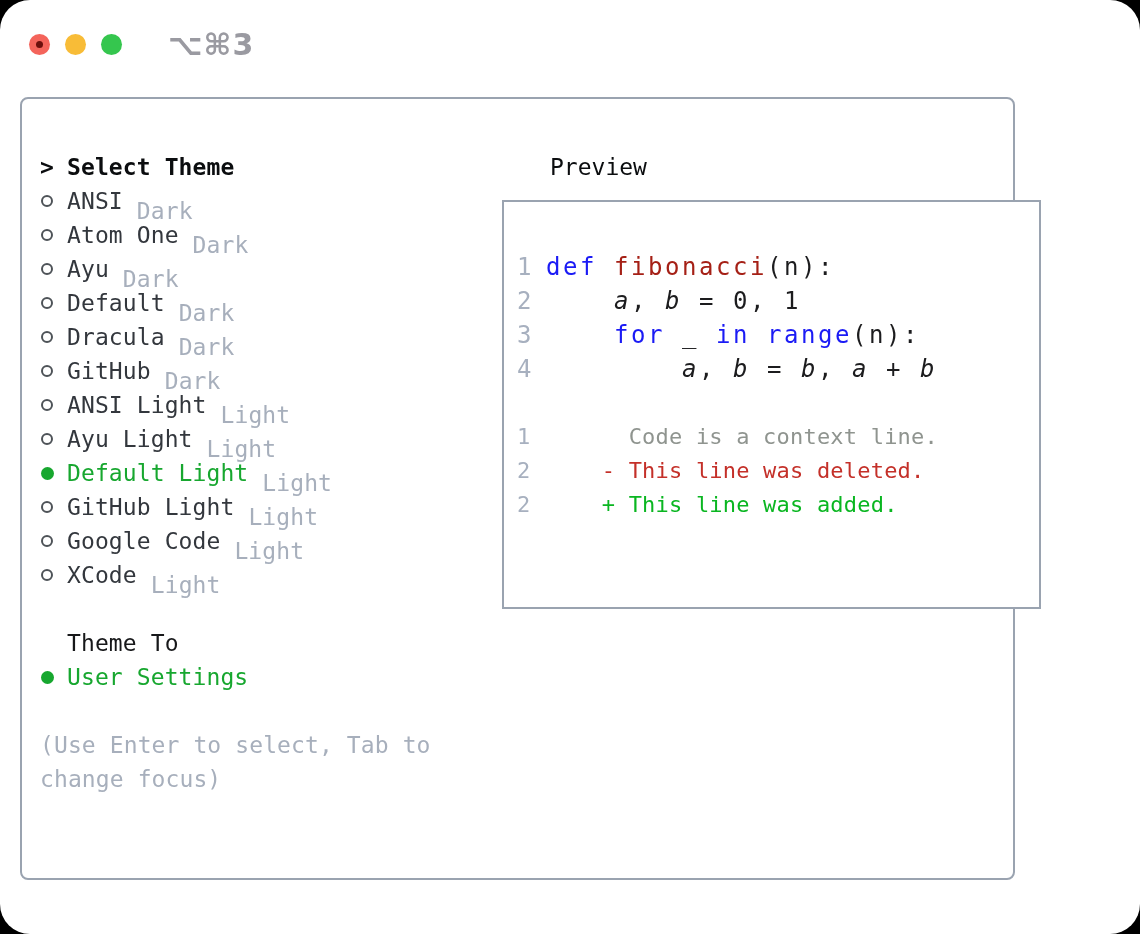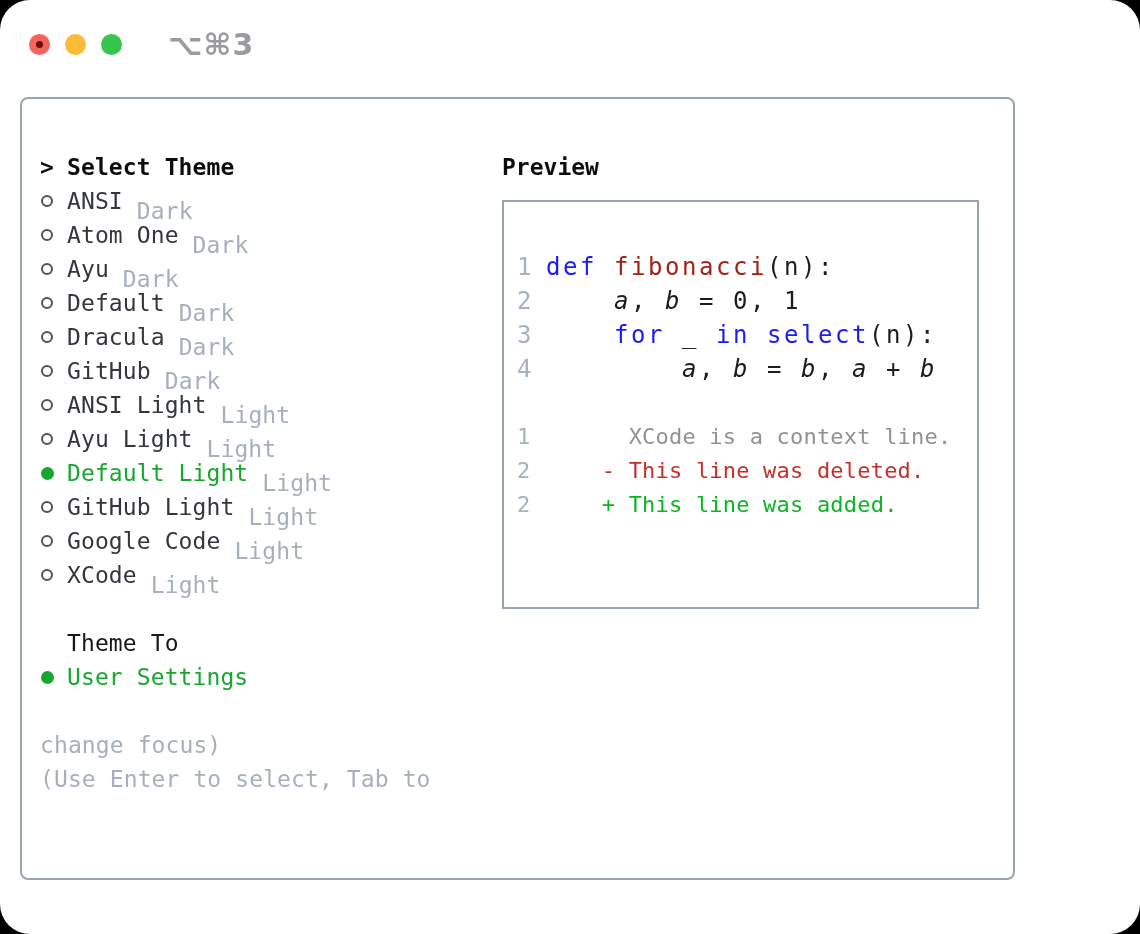--- a/index.html
+++ b/index.html
@@ -33,23 +33,23 @@
   .row.selected .dot{border:none;background:var(--accent-green,#17a72f);width:13px;height:13px;}
   .row.selected .name,.row.selected .optlabel{color:var(--accent-green,#17a72f);}
   .name{margin-right:14px;}
   .variant{color:var(--muted,#a7afbc);margin-top:20px;}
   .spacer{height:34px;}
   .applyheader{color:#17181a;}
   .footer{margin-top:0;}
   .footer .row{color:var(--muted,#a7afbc);}
   
   .rightcol{position:absolute;left:480px;top:51px;width:500px;}
-  .previewtitle{height:34px;line-height:34px;font-size:23px;font-weight:bold;color:var(--heading,#0b0d0f);}
+  .previewtitle{height:34px;line-height:34px;font-size:23px;font-weight:normal;color:var(--heading,#0b0d0f);margin-left:48px;}
   .previewbox{
-    margin-top:16px;width:477px;height:409px;box-sizing:border-box;
+    margin-top:16px;width:539px;height:409px;box-sizing:border-box;
     border:2px solid var(--panel-border,#9aa3b0);background:#fff;
     padding:48px 0 0 13px;overflow:hidden;
   }
   .pline{height:34px;line-height:34px;white-space:pre;font-size:24px;letter-spacing:2.55px;color:var(--code-text,#1c1c1e);}
   .pline .ln{display:inline-block;width:29px;color:var(--line-number,#a7b0bf);letter-spacing:0;}
   .pline.diffline{font-size:22px;letter-spacing:.2px;}
   .pline.diffline .ln{width:31px;}
   .kw{color:var(--keyword-blue,#1b1bf5);}
   .fn{color:var(--function-red,#a52016);}
   .vr{font-style:italic;}
@@ -120,33 +120,33 @@
       <div class="row applyheader">
         <span class="marker"></span><span>Theme To</span>
       </div>
       <div class="row item selected">
         <span class="marker"><span class="dot"></span></span><span class="optlabel name">User Settings</span>
       </div>
 
       <div class="spacer"></div>
 
       <div class="footer">
+        <div class="row">(Use Enter to select, Tab to</div>
         <div class="row">change focus)</div>
-        <div class="row">(Use Enter to select, Tab to</div>
       </div>
     </div>
 
     <div class="rightcol">
       <div class="previewtitle">Preview</div>
       <div class="previewbox">
         <div class="pline"><span class="ln">1</span><span class="kw">def </span><span class="fn">fibonacci</span><span>(n):</span></div>
         <div class="pline"><span class="ln">2</span><span>    </span><span class="vr">a</span><span>, </span><span class="vr">b</span><span> = 0, 1</span></div>
-        <div class="pline"><span class="ln">3</span><span>    </span><span class="kw">for</span><span> _ </span><span class="kw">in</span><span> </span><span class="kw">select</span><span>(n):</span></div>
+        <div class="pline"><span class="ln">3</span><span>    </span><span class="kw">for</span><span> _ </span><span class="kw">in</span><span> </span><span class="kw">range</span><span>(n):</span></div>
         <div class="pline"><span class="ln">4</span><span>        </span><span class="vr">a</span><span>, </span><span class="vr">b</span><span> = </span><span class="vr">b</span><span>, </span><span class="vr">a</span><span> + </span><span class="vr">b</span></div>
         <div class="pline blank"></div>
-        <div class="pline diffline"><span class="ln">1</span><span class="ctx">      XCode is a context line.</span></div>
+        <div class="pline diffline"><span class="ln">1</span><span class="ctx">      Code is a context line.</span></div>
         <div class="pline diffline"><span class="ln">2</span><span class="del">    - This line was deleted.</span></div>
         <div class="pline diffline"><span class="ln">2</span><span class="add">    + This line was added.</span></div>
       </div>
     </div>
 
   </div>
 </div>
 
 </body></html>

